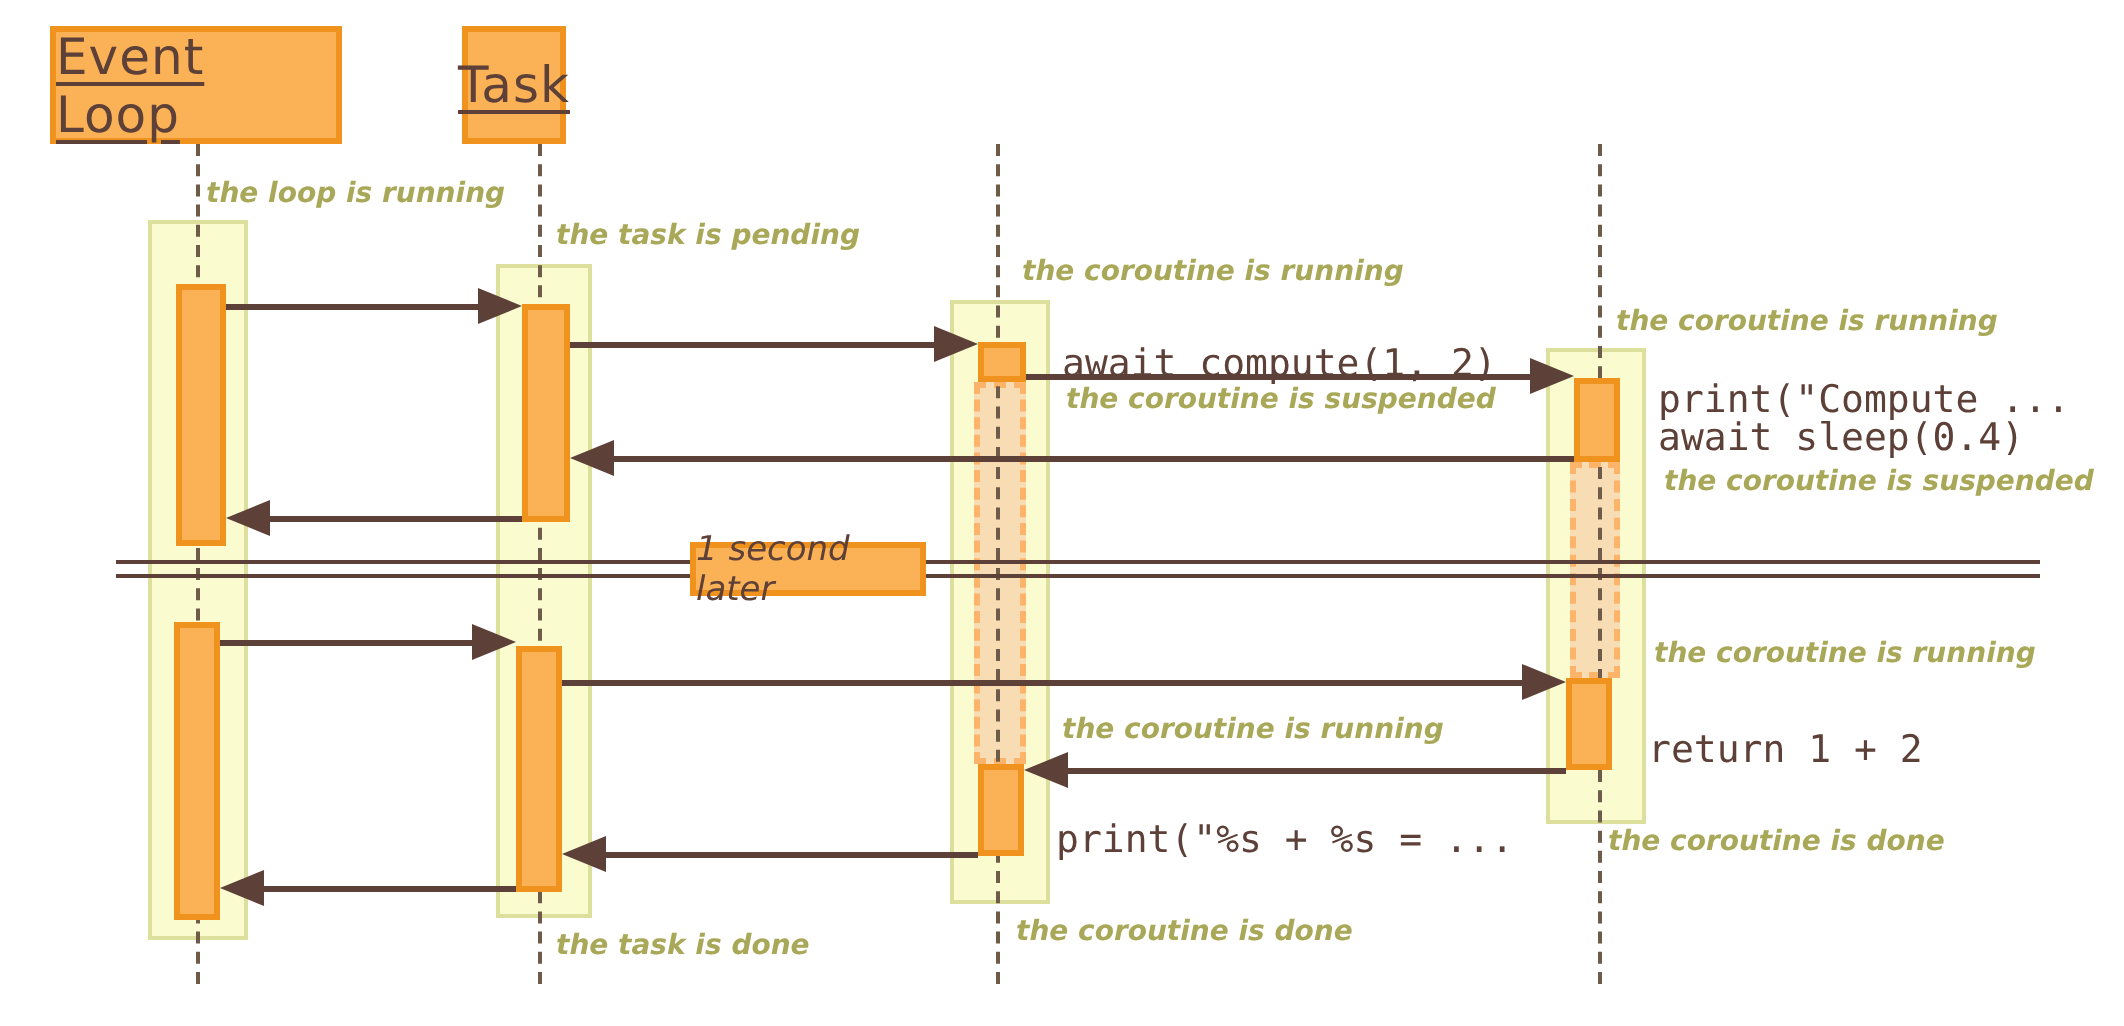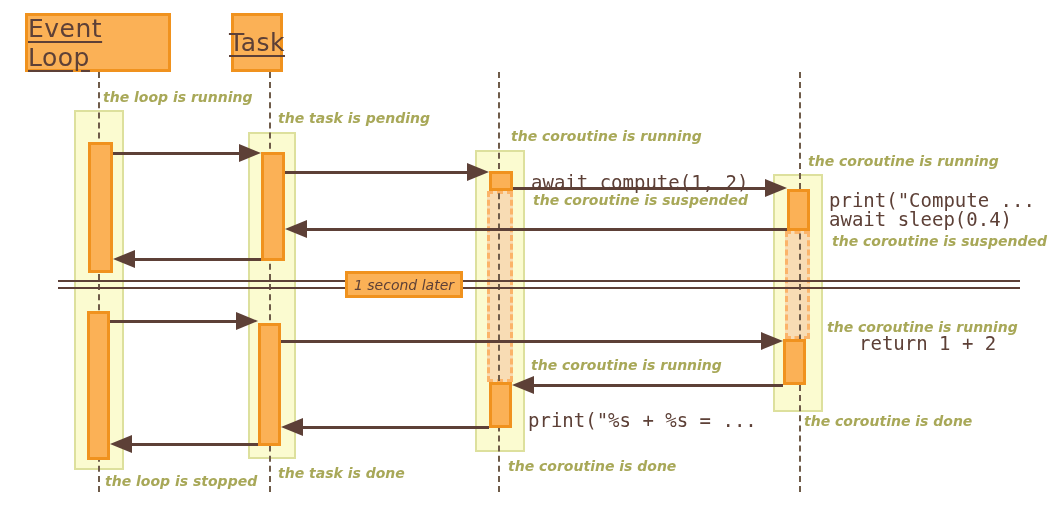--- a/index.html
+++ b/index.html
@@ -41,21 +41,21 @@
 
   .note{position:absolute;font-style:italic;font-weight:bold;font-size:14px;
     color:var(--note);white-space:nowrap;z-index:7;}
   .code{position:absolute;font-family:"DejaVu Sans Mono",monospace;font-size:19px;
     color:var(--ink);white-space:nowrap;z-index:7;}
 
   .divline{position:absolute;left:58px;width:962px;height:2px;background:var(--ink);z-index:5;}
   .divbox{position:absolute;left:345px;top:271px;width:118px;height:27px;
     background:var(--orange-fill);border:3px solid var(--orange-border);box-sizing:border-box;
     display:flex;align-items:center;justify-content:center;z-index:6;}
-  .divbox span{font-style:italic;font-size:14px;color:var(--ink);}
+  .divbox span{font-style:italic;font-size:17px;color:var(--ink);}
 </style>
 </head>
 <body>
 
 <div id="stage">
 
   <div class="participant" style="left:25px;width:146px;">
     <span>Event Loop</span>
   </div>
   <div class="participant" style="left:231px;width:52px;">
@@ -124,21 +124,20 @@
   <div class="note" style="left:278px;top:110px;">the task is pending</div>
   <div class="note" style="left:511px;top:128px;">the coroutine is running</div>
   <div class="note" style="left:808px;top:153px;">the coroutine is running</div>
   <div class="note" style="left:533px;top:192px;">the coroutine is suspended</div>
   <div class="note" style="left:832px;top:233px;">the coroutine is suspended</div>
   <div class="note" style="left:827px;top:319px;">the coroutine is running</div>
   <div class="note" style="left:531px;top:357px;">the coroutine is running</div>
   <div class="note" style="left:804px;top:413px;">the coroutine is done</div>
   <div class="note" style="left:508px;top:458px;">the coroutine is done</div>
   <div class="note" style="left:278px;top:465px;">the task is done</div>
-  <div class="note" style="left:105px;top:473px;">the loop is stopped</div>
 
   <div class="code" style="left:531px;top:171px;">await compute(1, 2)</div>
   <div class="code" style="left:829px;top:189px;">print("Compute ...</div>
   <div class="code" style="left:829px;top:208px;">await sleep(0.4)</div>
-  <div class="code" style="left:824px;top:332px;margin-left:35px;">return 1 + 2</div>
+  <div class="code" style="left:824px;top:364px;">return 1 + 2</div>
   <div class="code" style="left:528px;top:409px;">print("%s + %s = ...</div>
 
 </div>
 
 </body></html>

